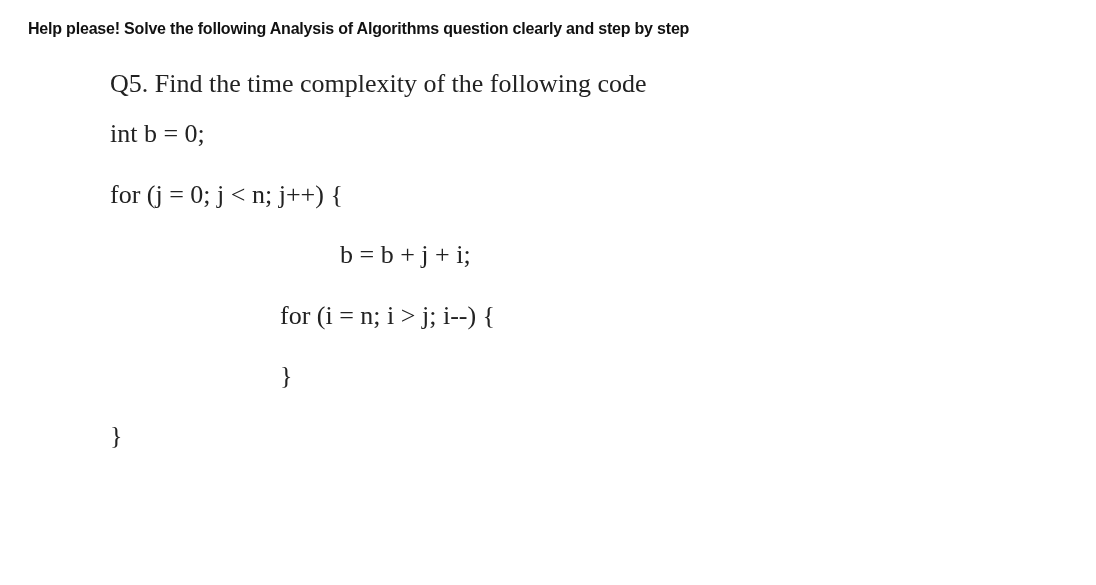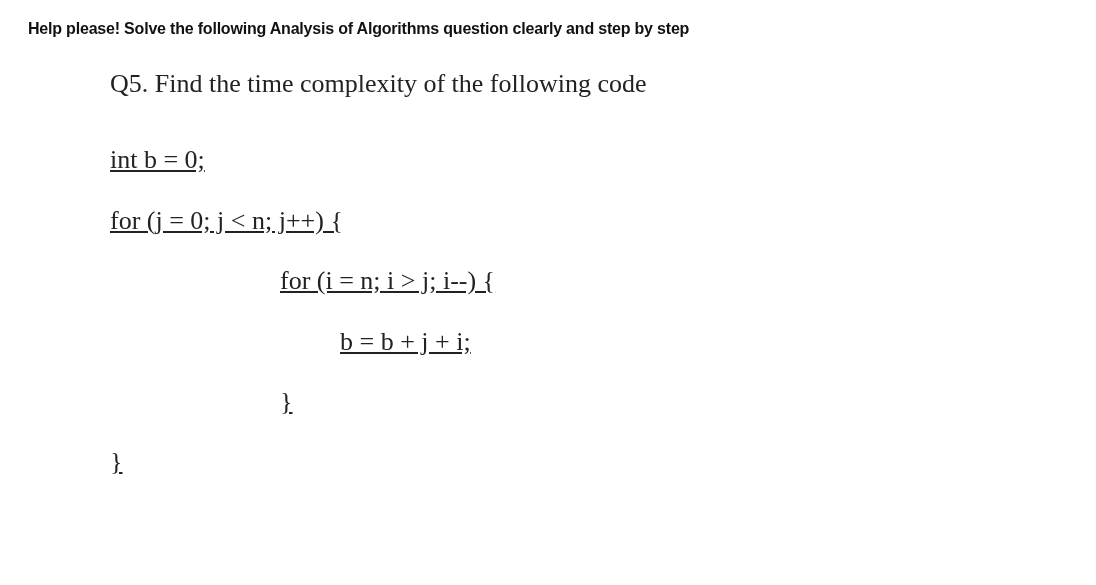--- a/index.html
+++ b/index.html
@@ -20,25 +20,24 @@
     margin-bottom: 28px;
     letter-spacing: -0.2px;
   }
   .content {
     padding-left: 82px;
     font-size: 26px;
     line-height: 1.4;
     color: #222222;
   }
   .q-line {
-    margin-bottom: 40px;
+    margin-bottom: 14px;
   }
   .code-line {
     margin-bottom: 24px;
-    text-decoration: underline;
   }
   .indent-1 {
     padding-left: 170px;
   }
   .indent-2 {
     padding-left: 230px;
   }
   .close-1 {
     padding-left: 170px;
   }
@@ -48,17 +47,17 @@
 </style>
 </head>
 <body>
 
 <div class="header-line">Help please! Solve the following Analysis of Algorithms question clearly and step by step</div>
 
 <div class="content">
   <div class="q-line">Q5. Find the time complexity of the following code</div>
   <div class="code-line">int b = 0;</div>
   <div class="code-line">for (j = 0; j &lt; n; j++) {</div>
+  <div class="code-line indent-2">b = b + j + i;</div>
   <div class="code-line indent-1">for (i = n; i &gt; j; i--) {</div>
-  <div class="code-line indent-2">b = b + j + i;</div>
   <div class="code-line close-1">}</div>
   <div class="code-line close-0">}</div>
 </div>
 
 </body></html>

